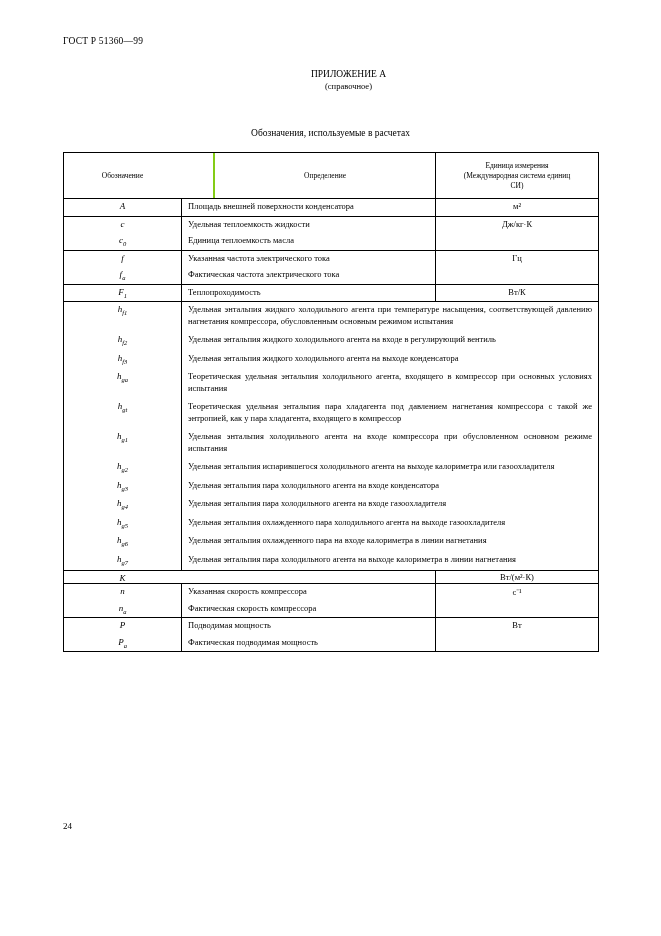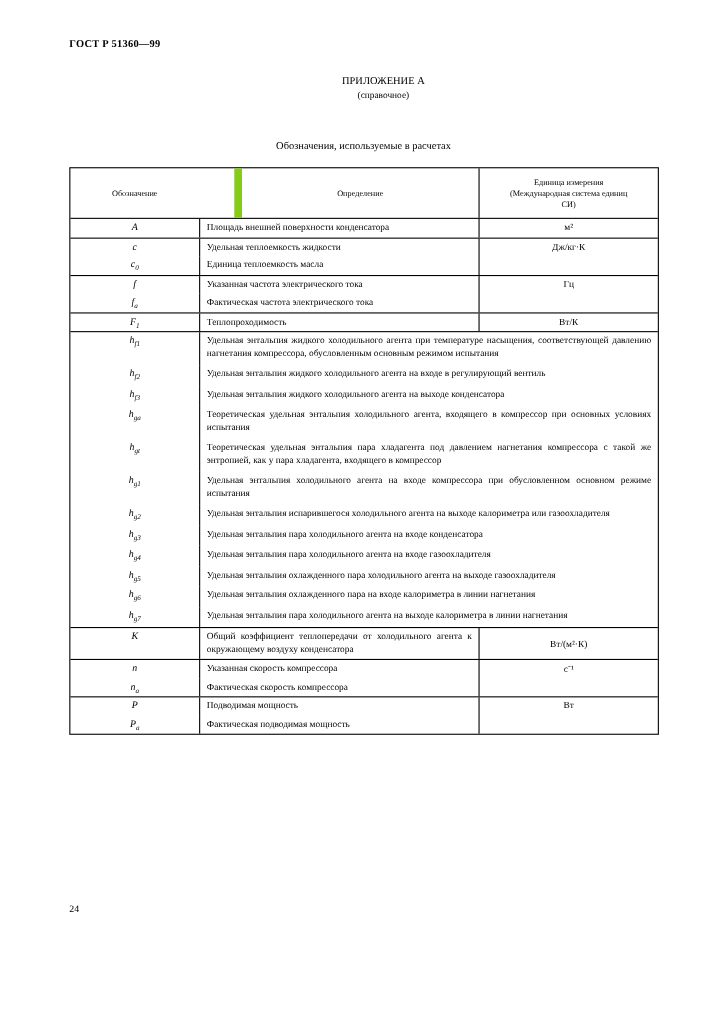--- a/index.html
+++ b/index.html
@@ -15,21 +15,21 @@
   .page {
     position: relative;
     width: 661px;
     height: 936px;
     background: #ffffff;
   }
   .doc-number {
     position: absolute;
     left: 63px;
     top: 36px;
-    font-weight: bold;
+    font-weight: normal;
     font-size: 9.5px;
     letter-spacing: 0.2px;
   }
   .appendix {
     position: absolute;
     left: 18px;
     top: 68px;
     width: 100%;
     text-align: center;
     font-size: 9.5px;
@@ -63,21 +63,21 @@
     display: flex;
     align-items: center;
     justify-content: center;
     text-align: center;
     font-size: 7.5px;
     line-height: 10px;
     padding: 3px 20px;
     box-sizing: border-box;
   }
   .th-sym { width: 117px; flex: none; }
-  .th-def { flex: 1; border-left: 7px solid #84cc16; margin-left: 32px; }
+  .th-def { flex: 1; border-left: 2px solid #84cc16; margin-left: 32px; }
   .th-unit { width: 163px; flex: none; border-left: 1px solid #000; white-space: pre-line; }
   .tgroup { display: flex; }
   .tgroup + .tgroup { border-top: 1px solid #000; }
   .entries { flex: 1; display: flex; flex-direction: column; }
   .entry { display: flex; flex: 1; }
   .cell-sym {
     width: 117px;
     flex: none;
     text-align: center;
     padding-top: 2px;
@@ -230,21 +230,20 @@
             <div class="entry">
               <div class="cell-sym"><span>h</span><sub>g7</sub></div>
               <div class="cell-def">Удельная энтальпия пара холодильного агента на выходе калориметра в линии нагнетания</div>
             </div>
           </div>
         </div>
         <div class="tgroup">
           <div class="entries">
             <div class="entry">
               <div class="cell-sym"><span>K</span></div>
-              <div class="cell-def">Общий коэффициент теплопередачи от холодильного агента к окружающему воздуху конденсатора</div>
             </div>
           </div>
           <div class="cell-unit unit-center">Вт/(м²·К)</div>
         </div>
         <div class="tgroup">
           <div class="entries">
             <div class="entry">
               <div class="cell-sym"><span>n</span></div>
               <div class="cell-def">Указанная скорость компрессора</div>
             </div>

